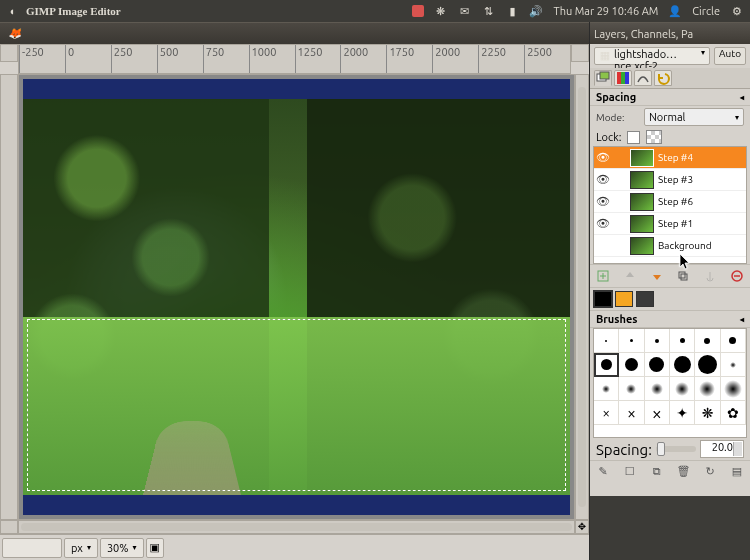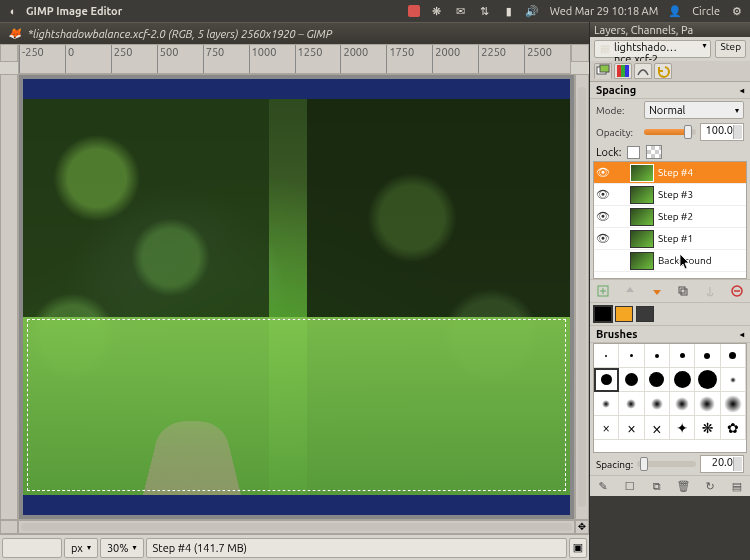--- a/index.html
+++ b/index.html
@@ -2,21 +2,21 @@
 <html><head>
 <meta charset="utf-8">
 <style>
 * { margin:0; padding:0; box-sizing:border-box; font-family: Ubuntu, "Segoe UI", sans-serif; font-size:11px; }
 body { width:750px; height:560px; background:#3c3b37; overflow:hidden; position:relative; }
 
 
 .menubar { height:22px; background:#3c3b37; color:#dfdbd2; display:flex; align-items:center; padding:0 6px; }
 .menubar .left { flex:1; display:flex; align-items:center; gap:6px; }
 .menubar .right { display:flex; align-items:center; gap:10px; }
-.app-name { font-weight:bold; }
+.app-name { font-weight:bold;font-family:Liberation Serif, serif; }
 .ic { width:14px; height:14px; display:inline-flex; align-items:center; justify-content:center; color:#dfdbd2; }
 .tray-rec { width:12px; height:12px; background:#d9534f; border-radius:2px; }
 
 
 .titlebar { height:22px; background:linear-gradient(#56524c,#3e3a34); color:#e0dcd3; display:flex; align-items:center; padding:0 8px; font-size:11px; border-top:1px solid #5f5a52; }
 .titlebar.sub { background:linear-gradient(#4c4842,#3a3732); font-style:italic; }
 .win-left { width:590px; height:538px; position:absolute; top:22px; left:0; background:#d6d2cc; border-right:1px solid #2b2b2b; display:flex; flex-direction:column;}
 .win-right { position:absolute; top:22px; left:590px; width:160px; height:474px; background:#d6d2cc; display:flex; flex-direction:column;}
 .win-right .titlebar { font-size:10px; padding:0 4px;}
 
@@ -138,31 +138,30 @@
     <span class="ic">◐</span>
     <span class="app-name">GIMP Image Editor</span>
   </div>
   <div class="right">
     <span class="tray-rec"></span>
     <span class="ic">❋</span>
     <span class="ic">✉</span>
     <span class="ic">⇅</span>
     <span class="ic">▮</span>
     <span class="ic">🔊</span>
-    <span>Wed Mar 29 10:18 AM</span>
+    <span>Thu Mar 29 10:46 AM</span>
     <span class="ic">👤</span>
     <span>Circle</span>
     <span class="ic">⚙</span>
   </div>
 </div>
 
 <div class="win-left">
   <div class="titlebar sub">
     <span class="ic" style="margin-right:6px">🦊</span>
-    <span>*lightshadowbalance.xcf-2.0 (RGB, 5 layers) 2560x1920 – GIMP</span>
   </div>
   <div class="imgbody">
     <div class="rulers-row">
       <div class="corner"></div>
       <div class="hruler">
         <div class="ticks">
           <div class="tick">
               <span>-250</span>
             </div>
           <div class="tick">
@@ -229,39 +228,36 @@
     <div class="statusbar">
       <div class="status-seg" style="width:60px;"></div>
       <div class="status-seg">
           <span>px</span>
           <span class="dd-arrow">▾</span>
         </div>
       <div class="status-seg">
           <span>30%</span>
           <span class="dd-arrow">▾</span>
         </div>
-      <div class="status-seg wide">
-          <span>Step #4 (141.7 MB)</span>
-        </div>
       <div class="status-seg" style="width:18px;padding:0;justify-content:center">▣</div>
     </div>
   </div>
 </div>
 
 <div class="win-right">
   <div class="titlebar">
     <span>Layers, Channels, Pa</span>
   </div>
   <div class="dock-row">
     <div class="dock-select">
       <span class="ic" style="width:12px">▦</span>
       <span style="flex:1;margin-left:3px;overflow:hidden">lightshado…nce.xcf-2</span>
       <span class="dd-arrow">▾</span>
     </div>
-    <div class="btn-auto">Step</div>
+    <div class="btn-auto">Auto</div>
   </div>
   <div class="tab-icons">
     <div class="ticon" style="background:#d6d2cc;border-bottom-color:#d6d2cc">
         <svg viewBox="0 0 16 16">
           <rect x="2" y="4" width="9" height="7" fill="#fff" stroke="#555"></rect>
           <rect x="5" y="2" width="9" height="7" fill="#8bc34a" stroke="#555"></rect>
         </svg>
       </div>
     <div class="ticon">
         <svg viewBox="0 0 16 16">
@@ -286,28 +282,20 @@
   <div class="panel-hdr">
     <span>Spacing</span>
     <span class="menu-tri">◂</span>
   </div>
   <div class="kv-row">
     <label>Mode:</label>
     <div class="mode-sel">
       <span>Normal</span>
       <span class="dd-arrow">▾</span>
     </div>
-  </div>
-  <div class="kv-row">
-    <label>Opacity:</label>
-    <div class="slider">
-        <div class="fill"></div>
-        <div class="thumb"></div>
-      </div>
-    <div class="spin"><span>100.0</span></div>
   </div>
   <div class="lock-row">
     <label>Lock:</label>
     <div class="chk"></div>
     <div class="alpha-chk"></div>
   </div>
 
   <div class="layers">
     <div class="layer active">
       <div class="eye">👁</div>
@@ -318,21 +306,21 @@
     <div class="layer">
       <div class="eye">👁</div>
         <div class="link"></div>
       <div class="thumb-box"></div>
       <div class="lname">Step #3</div>
     </div>
     <div class="layer">
       <div class="eye">👁</div>
         <div class="link"></div>
       <div class="thumb-box"></div>
-      <div class="lname">Step #2</div>
+      <div class="lname">Step #6</div>
     </div>
     <div class="layer">
       <div class="eye">👁</div>
         <div class="link"></div>
       <div class="thumb-box"></div>
       <div class="lname">Step #1</div>
     </div>
     <div class="layer">
       <div class="eye" style="opacity:0">👁</div>
         <div class="link"></div>
@@ -455,21 +443,21 @@
         <span class="x-shape">✦</span>
       </div>
     <div class="brush-cell">
         <span class="x-shape">❋</span>
       </div>
     <div class="brush-cell">
         <span class="x-shape">✿</span>
       </div>
   </div>
   <div class="spacing-row">
-    <label style="font-size:10px">Spacing:</label>
+    <label style="font-size:15px">Spacing:</label>
     <div class="slider">
         <div class="fill" style="width:12%;background:#c7c3bb"></div>
         <div class="thumb" style="left:12%"></div>
       </div>
     <div class="spin"><span>20.0</span></div>
   </div>
   <div class="bottom-btns">
     <div class="bb">✎</div>
     <div class="bb">☐</div>
     <div class="bb">⧉</div>

